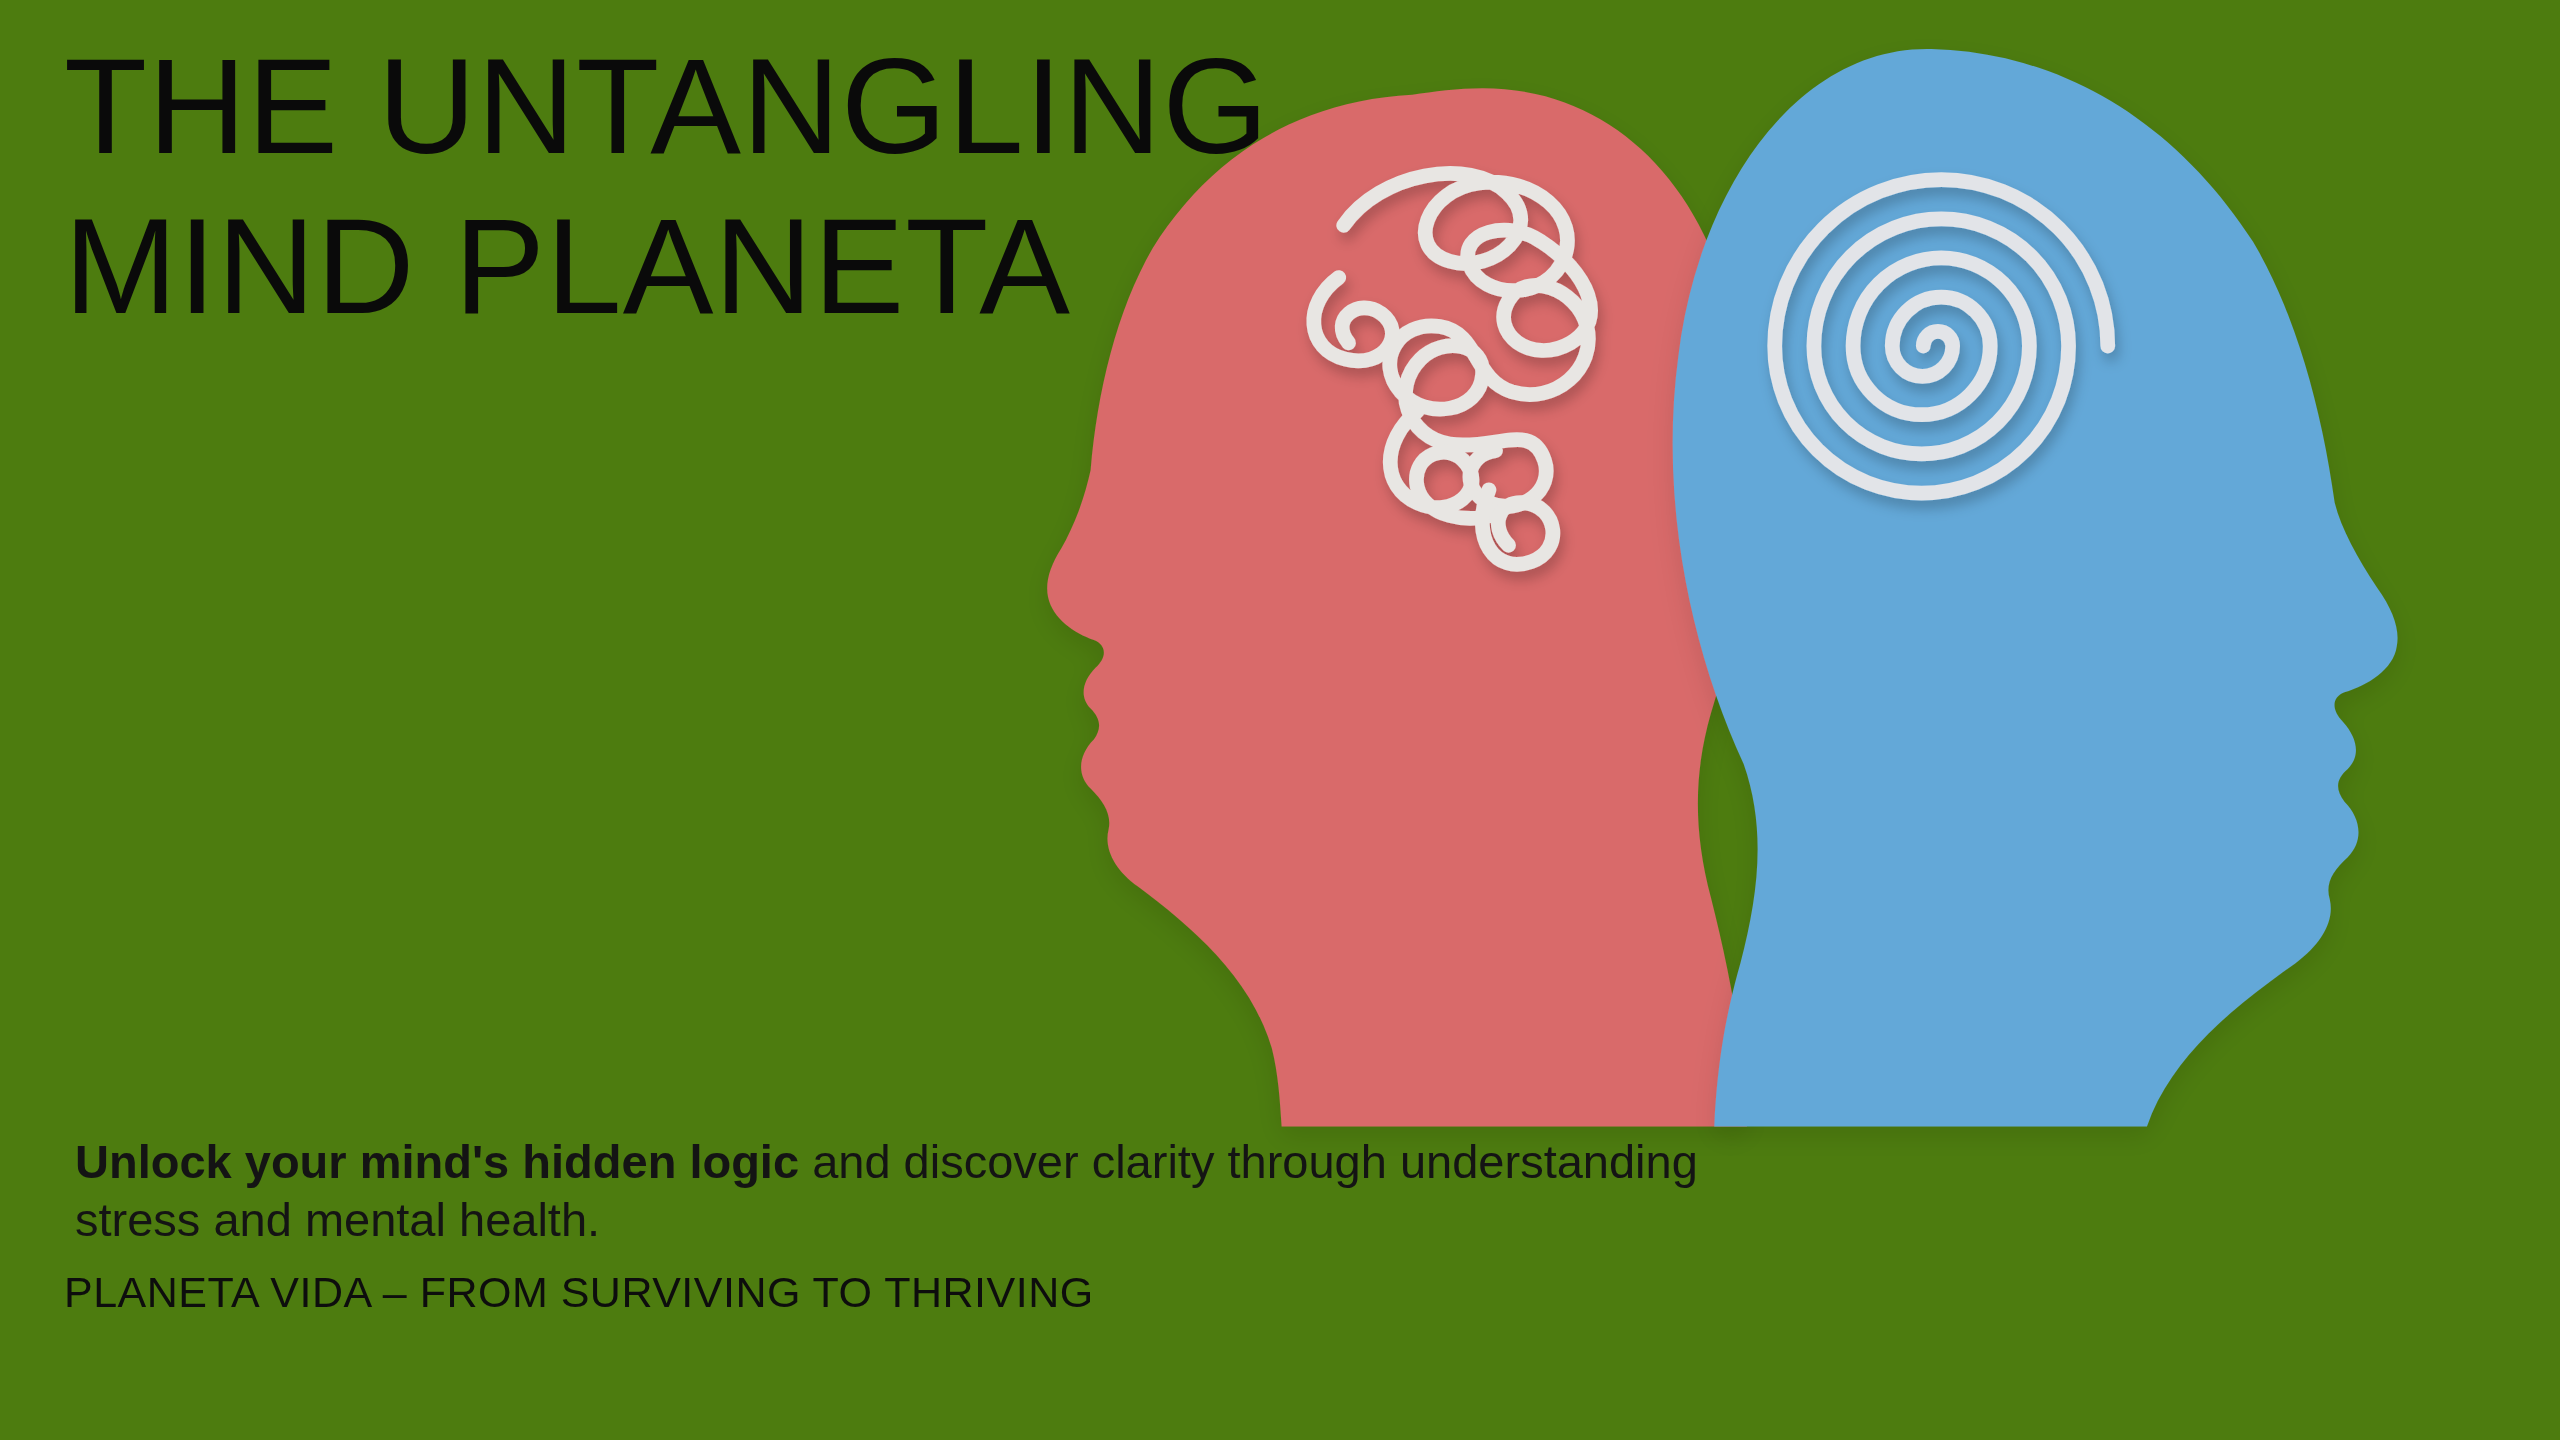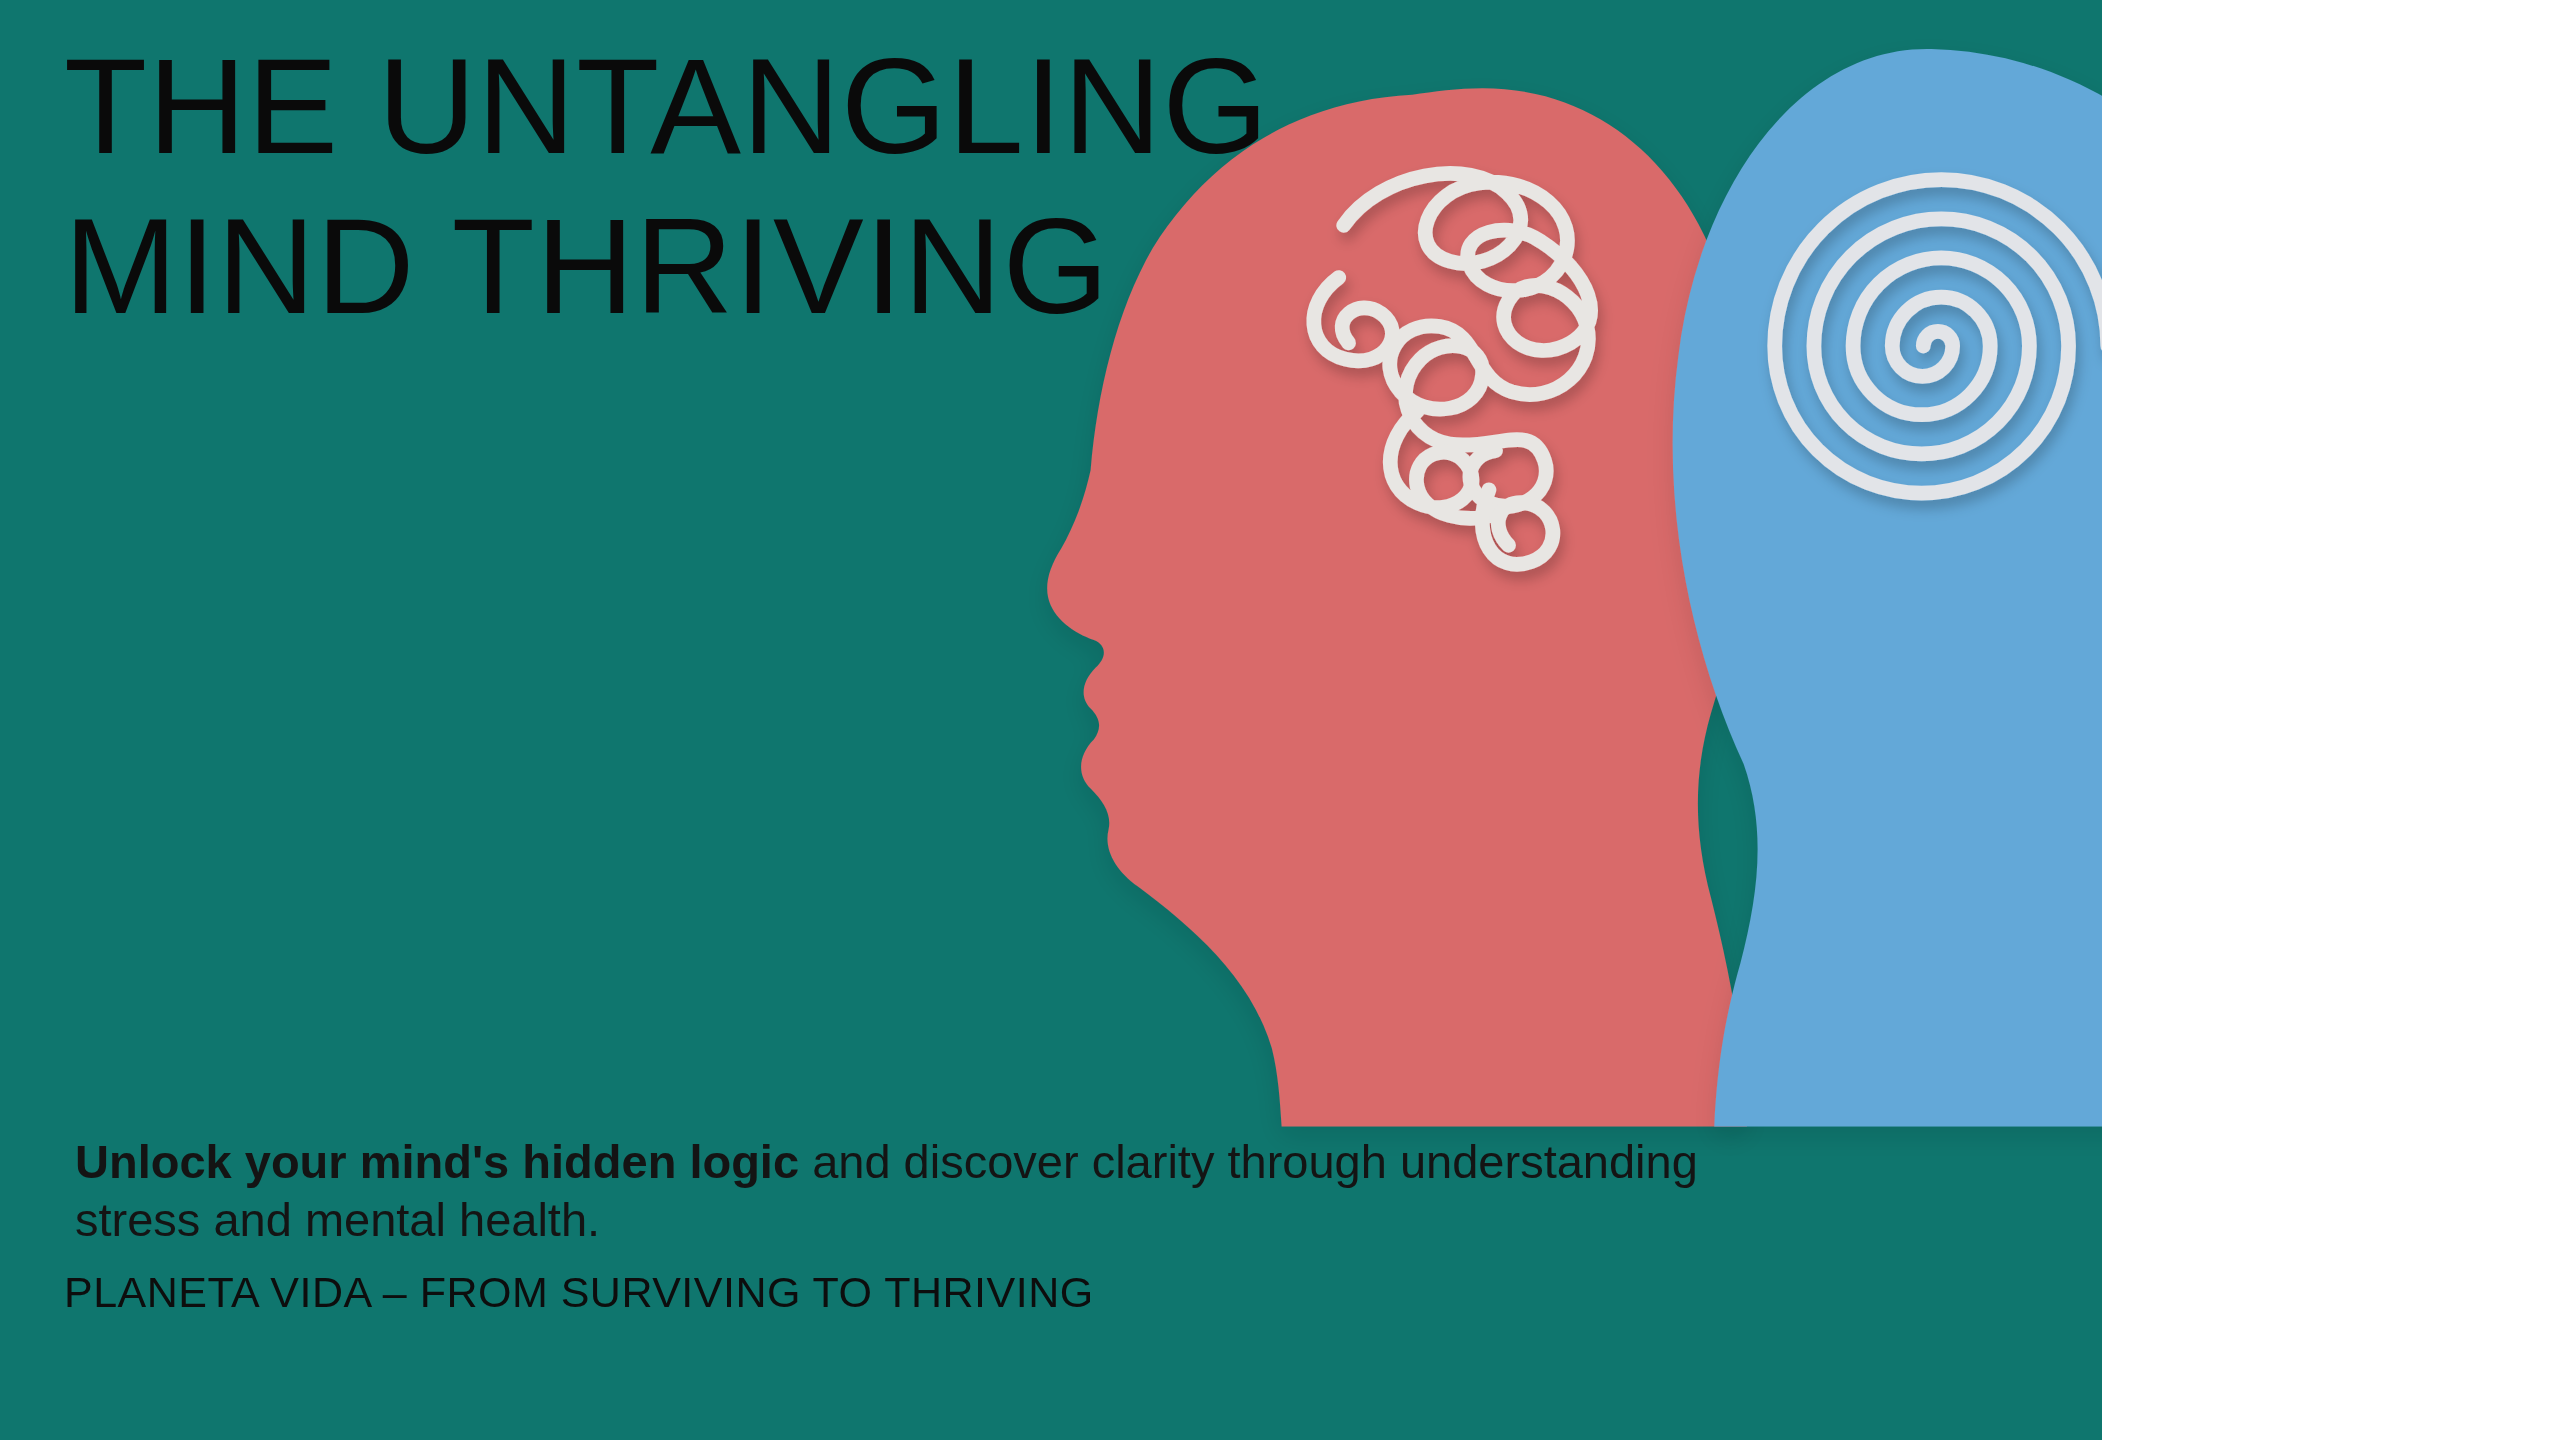--- a/index.html
+++ b/index.html
@@ -2,23 +2,23 @@
 <html><head>
 <meta charset="utf-8">
 <style>
   html, body {
     margin: 0;
     padding: 0;
     background: #ffffff;
   }
   .slide {
     position: relative;
-    width: 2102px;
+    width: 2560px;
     height: 1440px;
-    background: #0f766e;
+    background: #4d7c0f;
     overflow: hidden;
     font-family: "Liberation Sans", sans-serif;
   }
   .art {
     position: absolute;
     left: 0;
     top: 0;
     width: 2560px;
     height: 1440px;
     display: block;
@@ -168,21 +168,21 @@
                  A 42 42 0 0 0 1219 212
                  A 30 30 0 0 0 1159 212
                  A 18.5 18.5 0 0 0 1196 212
                  A 9 9 0 0 0 1178 212" stroke="#e2e4e8"></path>
       </g>
     </g>
   </svg>
 
   <h1 class="headline">
     <span>THE UNTANGLING</span><br>
-    <span>MIND THRIVING</span>
+    <span>MIND PLANETA</span>
   </h1>
 
   <p class="subtitle">
     <strong>Unlock your mind's hidden logic</strong><span> and discover clarity through understanding stress and mental health.</span>
   </p>
 
   <p class="brand-line">PLANETA VIDA – FROM SURVIVING TO THRIVING</p>
 
 </div>
 

